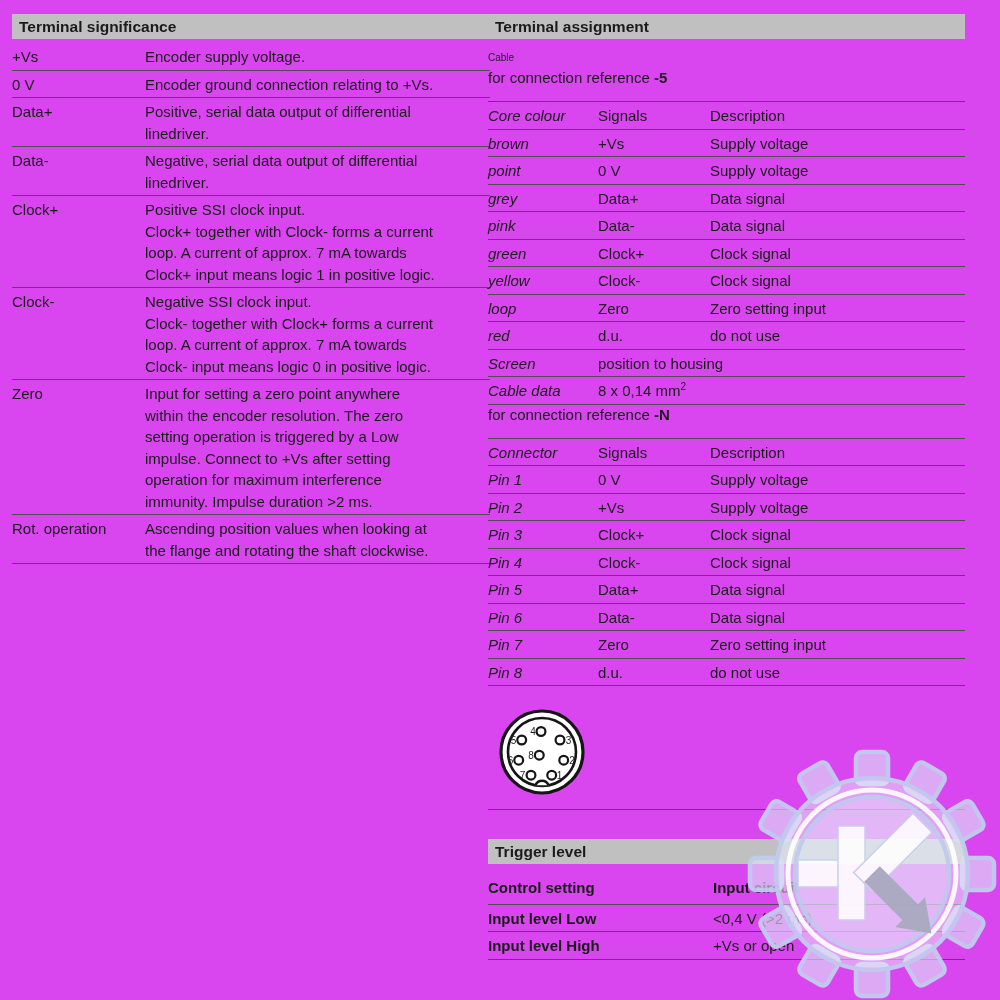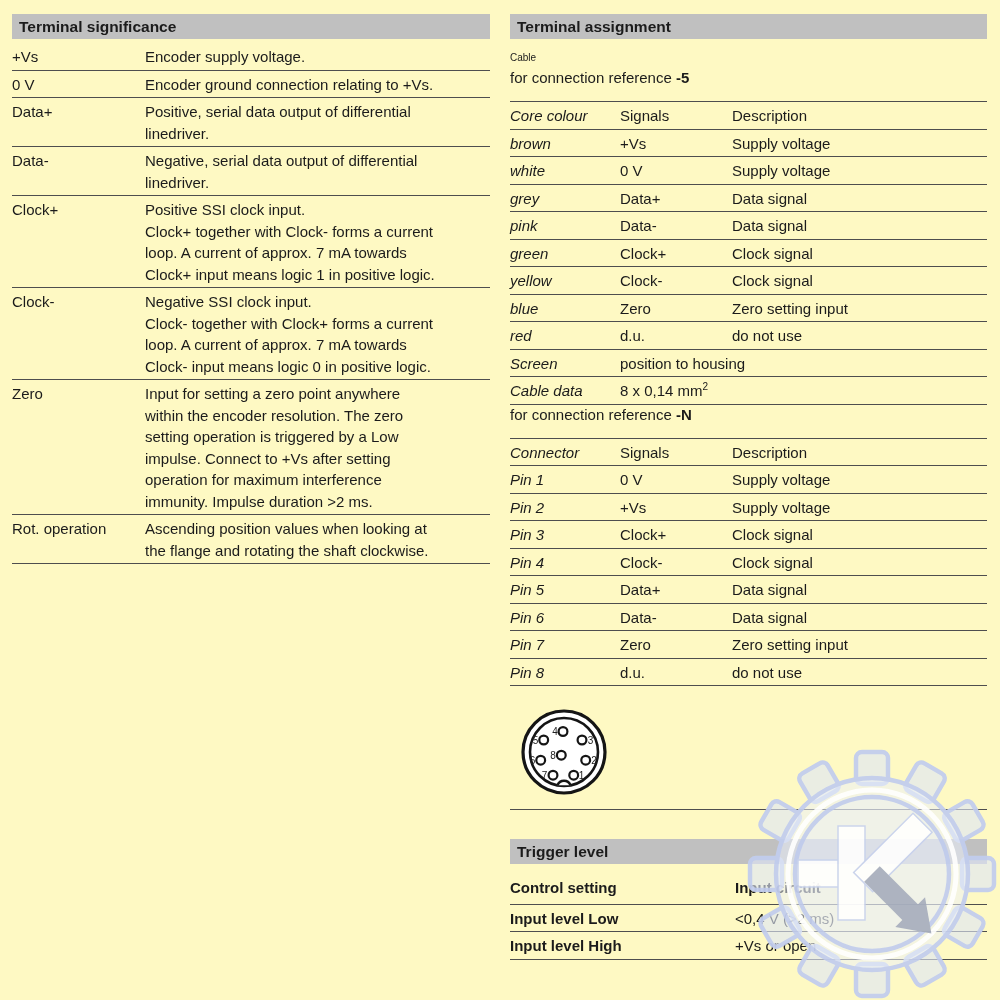--- a/index.html
+++ b/index.html
@@ -1,20 +1,20 @@
 <!DOCTYPE html>
 <html><head>
 <meta charset="utf-8">
 <style>
   html,body{margin:0;padding:0;background:#ffffff;}
-  .page{position:relative;width:1000px;height:1000px;background:#fef9c3;overflow:hidden;
+  .page{position:relative;width:1000px;height:1000px;background:#d946ef;overflow:hidden;
         font-family:"Liberation Sans","DejaVu Sans",sans-serif;color:#1b1b1b;}
   .col{position:absolute;top:14px;}
   .col-left{left:12px;width:478px;}
-  .col-right{left:510px;width:477px;}
+  .col-right{left:488px;width:477px;}
   .bar{background:#c0c0c0;height:25px;line-height:25px;font-weight:700;font-size:15.5px;padding-left:7px;}
   table{border-collapse:collapse;width:100%;font-size:15px;table-layout:fixed;}
   td{border-bottom:1.5px solid #4e4e4e;vertical-align:top;padding:3px 0 2px 0;line-height:21.5px;}
   .tbl-sig{margin-top:4px;}
   .tbl-sig td.c1{width:133px;}
   .pre{white-space:pre-line;}
   .block-title{font-weight:400;font-size:10px;line-height:20px;margin-top:9px;}
   .block-title.mt{margin-top:26px;}
   .block-sub{font-size:15px;line-height:20px;padding-bottom:13px;border-bottom:1.5px solid #4e4e4e;}
   .b{font-weight:700;}
@@ -100,21 +100,21 @@
         <td class="c1">Core colour</td>
         <td class="c2">Signals</td>
         <td>Description</td>
       </tr>
       <tr>
         <td class="c1">brown</td>
         <td class="c2">+Vs</td>
         <td>Supply voltage</td>
       </tr>
       <tr>
-        <td class="c1">white</td>
+        <td class="c1">point</td>
         <td class="c2">0 V</td>
         <td>Supply voltage</td>
       </tr>
       <tr>
         <td class="c1">grey</td>
         <td class="c2">Data+</td>
         <td>Data signal</td>
       </tr>
       <tr>
         <td class="c1">pink</td>
@@ -125,21 +125,21 @@
         <td class="c1">green</td>
         <td class="c2">Clock+</td>
         <td>Clock signal</td>
       </tr>
       <tr>
         <td class="c1">yellow</td>
         <td class="c2">Clock-</td>
         <td>Clock signal</td>
       </tr>
       <tr>
-        <td class="c1">blue</td>
+        <td class="c1">loop</td>
         <td class="c2">Zero</td>
         <td>Zero setting input</td>
       </tr>
       <tr>
         <td class="c1">red</td>
         <td class="c2">d.u.</td>
         <td>do not use</td>
       </tr>
       <tr>
         <td class="c1">Screen</td>

